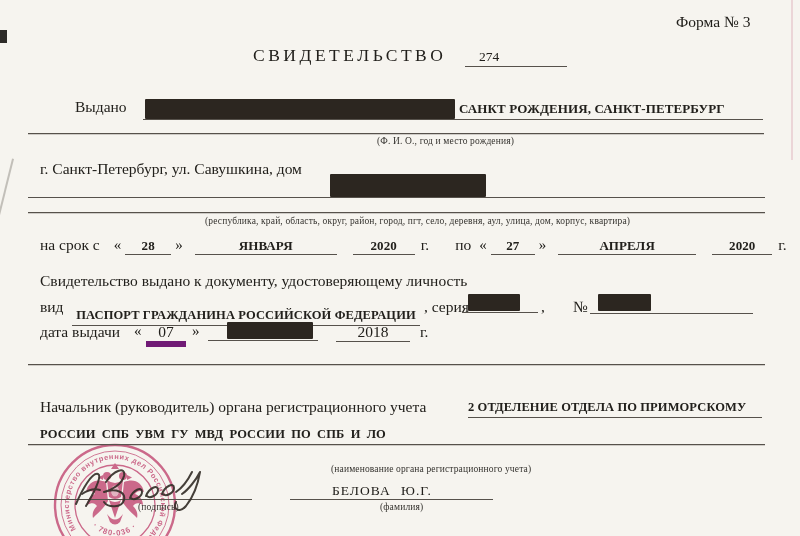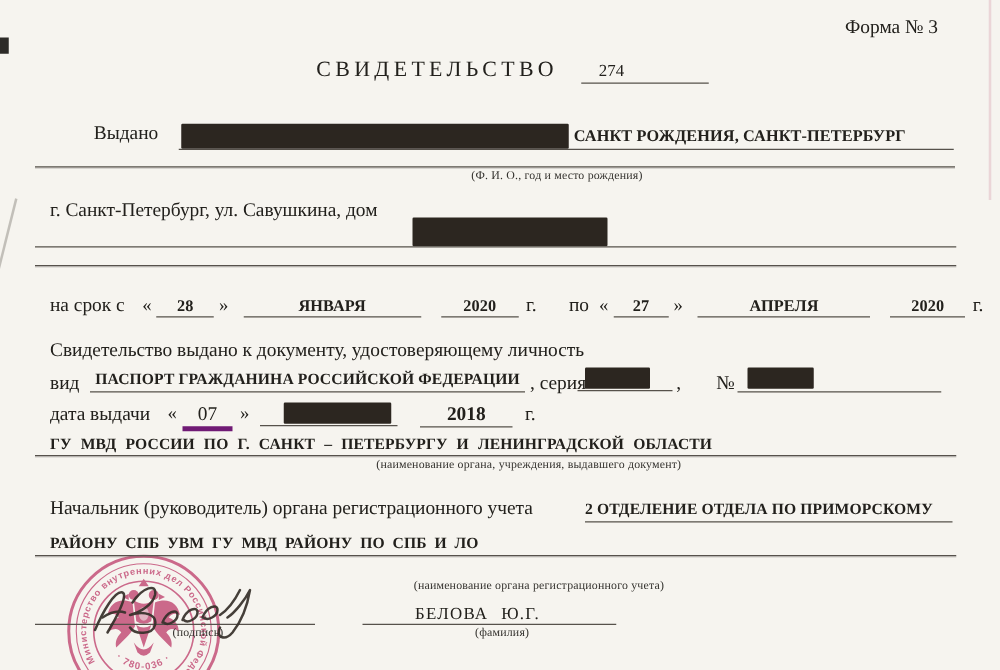--- a/index.html
+++ b/index.html
@@ -43,53 +43,52 @@
   <div class="t bval" style="left:459px;top:101px;">САНКТ РОЖДЕНИЯ, САНКТ-ПЕТЕРБУРГ</div>
   <div class="line" style="left:143px;top:119px;width:620px;"></div>
   <div class="line line2" style="left:28px;top:133px;width:736px;"></div>
   <div class="t cap" style="left:364px;top:136px;">(Ф. И. О., год и место рождения)</div>
 
 
   <div class="t" style="left:40px;top:160px;">г. Санкт-Петербург, ул. Савушкина, дом</div>
   <div class="redact" style="left:330px;top:174px;width:156px;height:23px;"></div>
   <div class="line" style="left:28px;top:197px;width:737px;"></div>
   <div class="line line2" style="left:28px;top:212px;width:737px;"></div>
+  <div class="t cap" style="left:192px;top:216px;">(республика, край, область, округ, район, город, пгт, село, деревня, аул, улица, дом, корпус, квартира)</div>
 
   <div class="row" style="left:40px;top:236px;">
     <span>на срок с</span><span class="q" style="margin-left:14px;">«</span><span class="blank bval" style="width:46px;margin:0 4px;">28</span><span class="q">»</span><span class="blank bval" style="width:142px;margin-left:12px;">ЯНВАРЯ</span><span class="blank bval" style="width:62px;margin-left:16px;">2020</span><span style="margin-left:6px;">г.</span><span style="margin-left:26px;">по</span><span class="q" style="margin-left:8px;">«</span><span class="blank bval" style="width:44px;margin:0 4px;">27</span><span class="q">»</span><span class="blank bval" style="width:138px;margin-left:12px;">АПРЕЛЯ</span><span class="blank bval" style="width:60px;margin-left:16px;">2020</span><span style="margin-left:6px;">г.</span>
   </div>
 
   <div class="t" style="left:40px;top:272px;">Свидетельство выдано к документу, удостоверяющему личность</div>
 
   <div class="t" style="left:40px;top:298px;">вид</div>
-  <div class="t bval" style="left:72px;top:296px;width:348px;text-align:center;border-bottom:1px solid #56514b;padding-bottom:2px;font-size:12.5px;">ПАСПОРТ ГРАЖДАНИНА РОССИЙСКОЙ ФЕДЕРАЦИИ</div>
+  <div class="t bval" style="left:72px;top:308px;width:348px;text-align:center;border-bottom:1px solid #56514b;padding-bottom:2px;font-size:12.5px;">ПАСПОРТ ГРАЖДАНИНА РОССИЙСКОЙ ФЕДЕРАЦИИ</div>
   <div class="t" style="left:424px;top:298px;">, серия</div>
   <div class="redact" style="left:468px;top:294px;width:52px;height:17px;"></div>
   <div class="line" style="left:462px;top:312px;width:76px;"></div>
   <div class="t" style="left:541px;top:298px;">,</div>
   <div class="t" style="left:573px;top:298px;">№</div>
   <div class="redact" style="left:598px;top:294px;width:53px;height:17px;"></div>
   <div class="line" style="left:590px;top:313px;width:163px;"></div>
 
   <div class="t" style="left:40px;top:323px;">дата выдачи</div>
   <div class="t q" style="left:134px;top:323px;">«</div>
-  <div class="t" style="left:146px;top:323px;width:40px;text-align:center;border-bottom:4px solid #701a75;">07</div>
+  <div class="t" style="left:146px;top:323px;width:40px;text-align:center;border-bottom:6px solid #701a75;">07</div>
   <div class="t q" style="left:192px;top:323px;">»</div>
   <div class="line" style="left:208px;top:340px;width:110px;"></div>
   <div class="redact" style="left:227px;top:322px;width:86px;height:17px;"></div>
-  <div class="t" style="left:336px;top:323px;width:74px;text-align:center;border-bottom:1px solid #56514b;font-weight:bold;">2018</div>
+  <div class="t" style="left:336px;top:323px;width:74px;text-align:center;border-bottom:1px solid #56514b;">2018</div>
   <div class="t" style="left:420px;top:323px;">г.</div>
 
-  <div class="t bval" style="left:40px;top:348px;font-size:12.5px;word-spacing:4px;">ГУ МВД РОССИИ ПО Г. САНКТ – ПЕТЕРБУРГУ И ЛЕНИНГРАДСКОЙ ОБЛАСТИ</div>
   <div class="line line2" style="left:28px;top:364px;width:737px;"></div>
-  <div class="t cap" style="left:288px;top:367px;">(наименование органа, учреждения, выдавшего документ)</div>
 
   <div class="t" style="left:40px;top:398px;">Начальник (руководитель) органа регистрационного учета</div>
   <div class="t bval" style="left:468px;top:400px;width:294px;border-bottom:1px solid #56514b;padding-bottom:2px;font-size:12.5px;text-align:left;">2 ОТДЕЛЕНИЕ ОТДЕЛА  ПО ПРИМОРСКОМУ</div>
-  <div class="t bval" style="left:40px;top:427px;font-size:12.5px;word-spacing:3px;z-index:2;">РАЙОНУ СПБ УВМ  ГУ  МВД РАЙОНУ  ПО СПБ  И  ЛО</div>
+  <div class="t bval" style="left:40px;top:427px;font-size:12.5px;word-spacing:3px;z-index:2;">РОССИИ СПБ УВМ  ГУ  МВД РОССИИ  ПО СПБ  И  ЛО</div>
   <div class="line line2" style="left:28px;top:444px;width:737px;z-index:2;"></div>
   <div class="t cap" style="left:294px;top:464px;z-index:2;padding-left:24px;">(наименование органа регистрационного учета)</div>
 
   <svg style="left:48px;top:438px;z-index:1;opacity:.82;" width="134" height="134" viewBox="0 0 134 134">
     <defs>
       <path id="ringPath" d="M 21,67 A 46,46 0 0 1 113,67 A 46,46 0 0 1 21,67"></path>
       <path id="codePath" d="M 42,85 A 31,31 0 0 0 92,85"></path>
     </defs>
     <g stroke="#c24b74" fill="none">
       <circle cx="67" cy="67" r="60" stroke-width="2.4"></circle>

